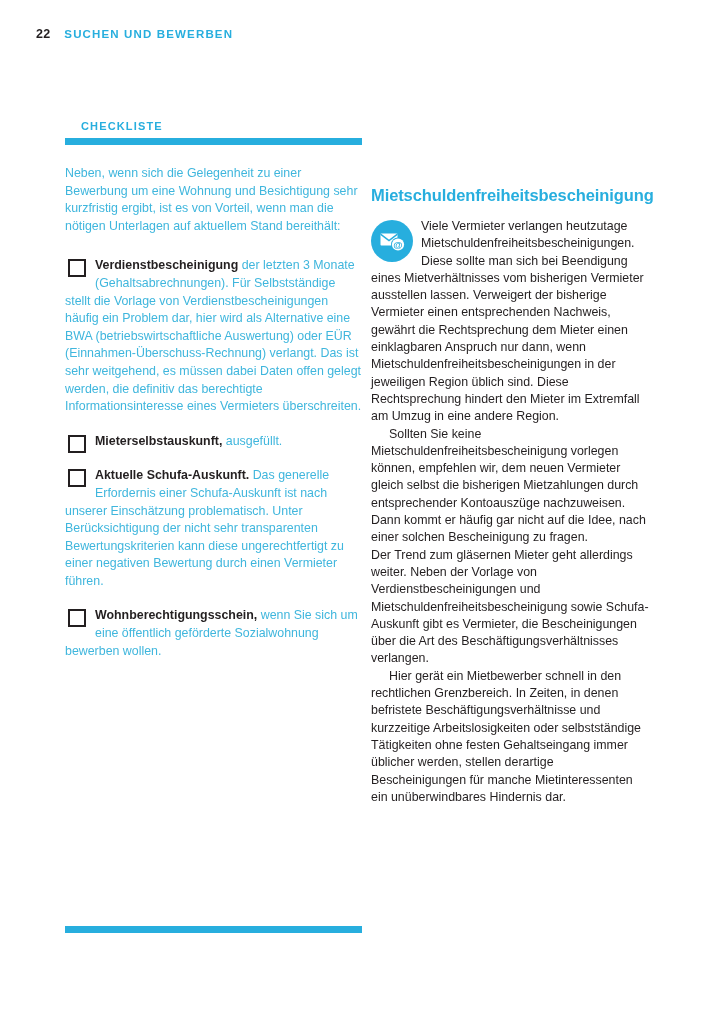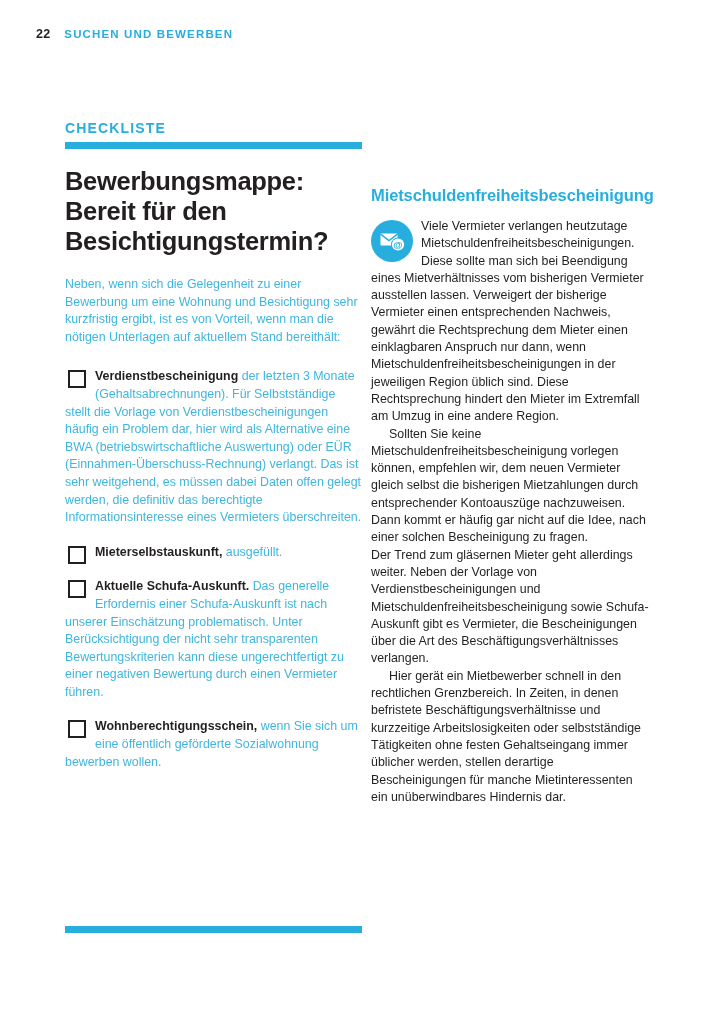--- a/index.html
+++ b/index.html
@@ -61,26 +61,26 @@
   }
   .col-right {
     position: absolute;
     left: 306px;
     top: 65px;
     width: 280px;
   }
 
   
   .kicker {
-    font-size: 14px;
+    font-size: 11px;
     font-weight: bold;
     color: #27aede;
     letter-spacing: 1.15px;
     text-transform: uppercase;
-    margin: 0 0 6px 0;
+    margin: 0 0 6px 16px;
   }
   .rule {
     height: 7px;
     background: #27aede;
     width: 297px;
   }
   .rule-bottom {
     position: absolute;
     left: 65px;
     top: 926px;
@@ -209,21 +209,20 @@
     <span class="running-title">SUCHEN UND BEWERBEN</span>
   </div>
 
   <div class="columns">
 
     <div class="col-left">
 
       <div class="kicker">CHECKLISTE</div>
       <div class="rule"></div>
 
-      <h1 class="headline">Bewerbungsmappe: Bereit für den Besichtigungstermin?</h1>
 
       <p class="intro">Neben, wenn sich die Gelegenheit zu einer Bewerbung um eine Wohnung und Besichtigung sehr kurzfristig ergibt, ist es von Vorteil, wenn man die nötigen Unterlagen auf aktuellem Stand bereithält:</p>
 
       <ul class="checklist" id="checklist">
           <li class="check-item"><span class="checkbox"></span><span class="check-text"><span class="lead">Verdienstbescheinigung</span><span> der letzten 3 Monate (Gehaltsabrechnungen). Für Selbstständige stellt die Vorlage von Verdienstbescheinigungen häufig ein Problem dar, hier wird als Alternative eine BWA (betriebswirtschaftliche Auswertung) oder EÜR (Einnahmen-Überschuss-Rechnung) verlangt. Das ist sehr weitgehend, es müssen dabei Daten offen gelegt werden, die definitiv das berechtigte Informationsinteresse eines Vermieters überschreiten.</span></span></li>
           <li class="check-item hang"><span class="checkbox"></span><span class="check-text"><span class="lead">Mieterselbstauskunft,</span><span> ausgefüllt.</span></span></li>
           <li class="check-item hang"><span class="checkbox"></span></li>
           <li class="check-item"><span class="checkbox"></span><span class="check-text"><span class="lead">Aktuelle Schufa-Auskunft.</span><span> Das generelle Erfordernis einer Schufa-Auskunft ist nach unserer Einschätzung problematisch. Unter Berücksichtigung der nicht sehr transparenten Bewertungskriterien kann diese ungerechtfertigt zu einer negativen Bewertung durch einen Vermieter führen.</span></span></li>
           <li class="check-item"><span class="checkbox"></span><span class="check-text"><span class="lead">Wohnberechtigungsschein,</span><span> wenn Sie sich um eine öffentlich geförderte Sozialwohnung bewerben wollen.</span></span></li>
         </ul>

